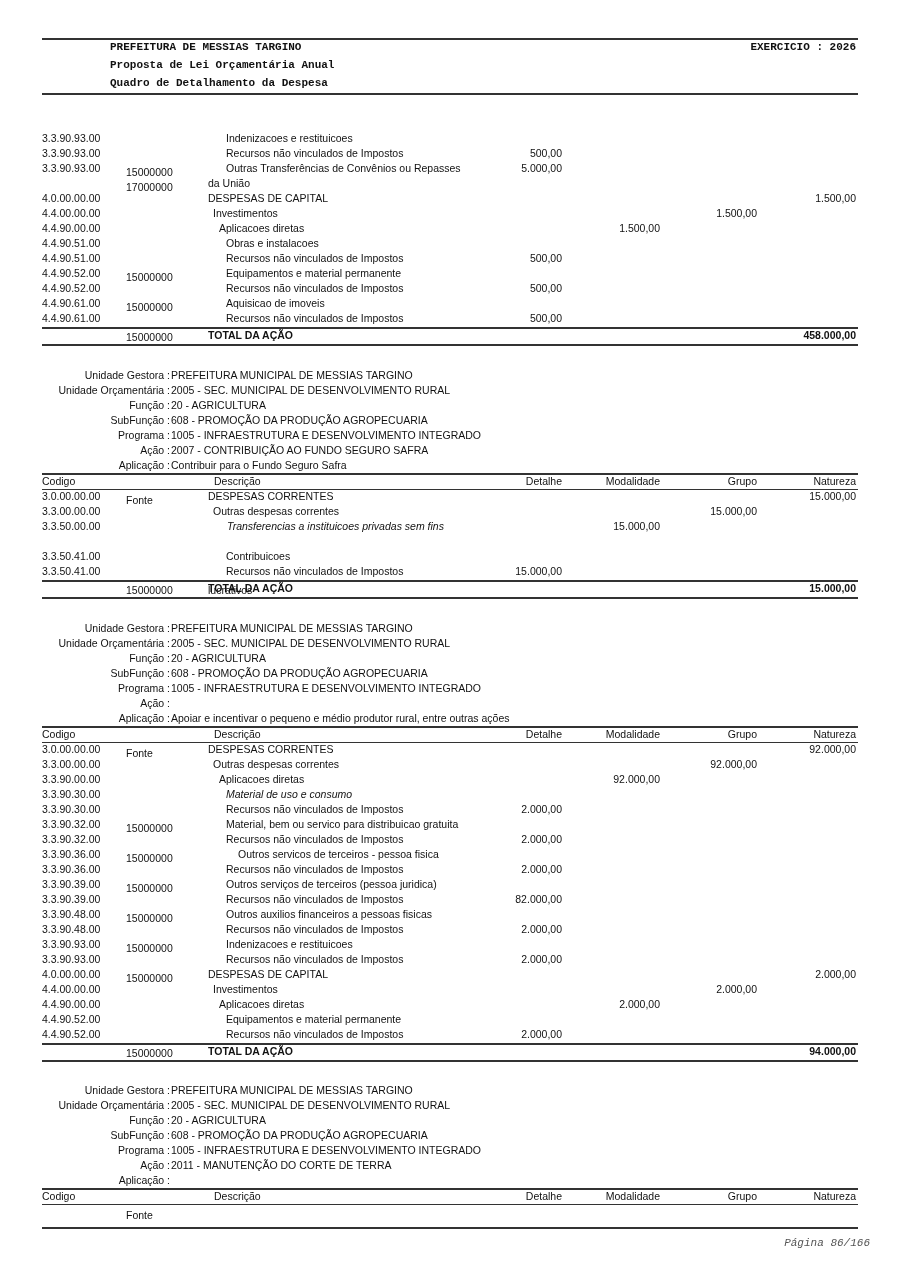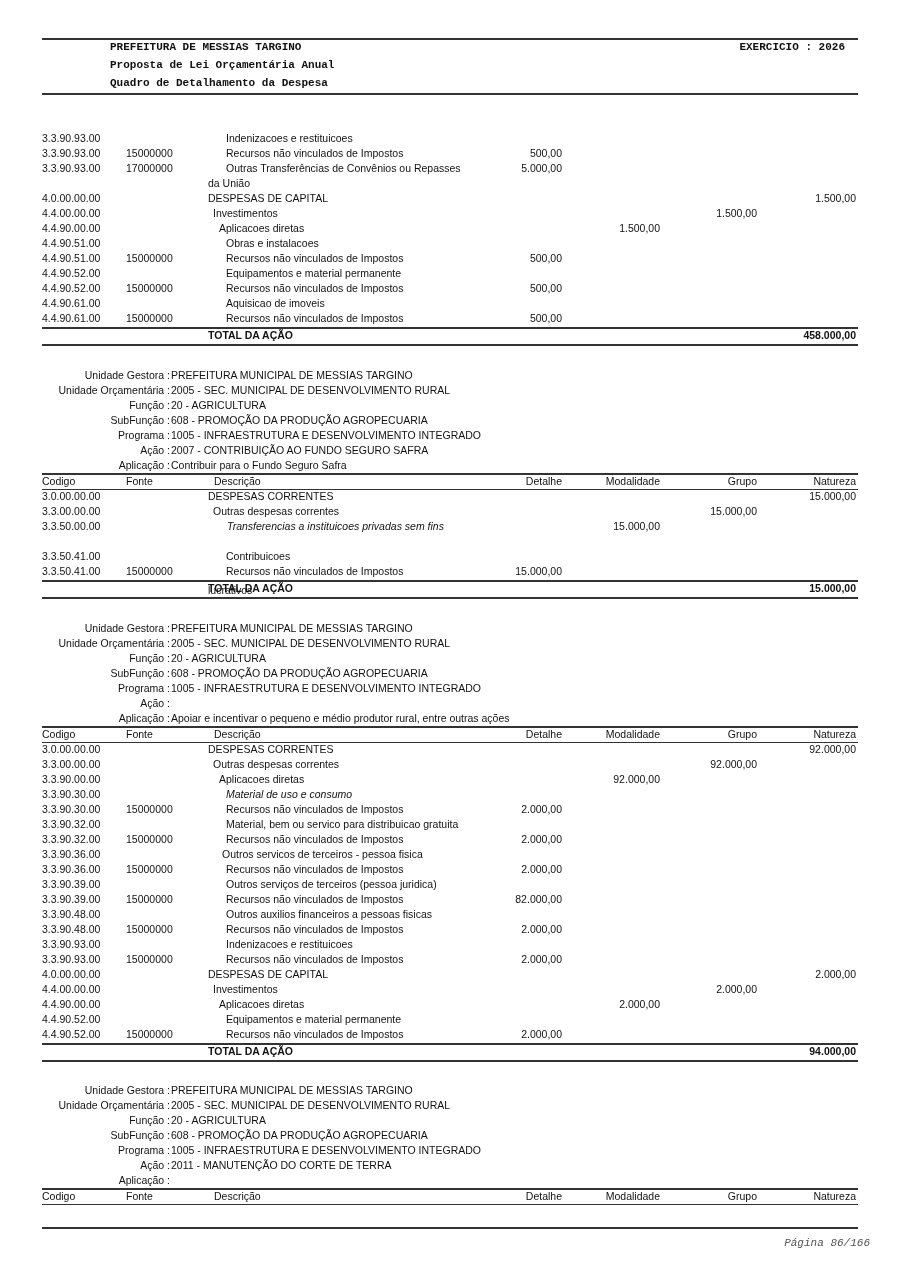--- a/index.html
+++ b/index.html
@@ -3,39 +3,39 @@
 <meta charset="utf-8">
 <style>
   html, body { margin: 0; padding: 0; background: #ffffff; }
   body { width: 900px; height: 1272px; position: relative; overflow: hidden; color: #111; }
   .abs { position: absolute; }
   .mono { font-family: "Liberation Mono", "DejaVu Sans Mono", monospace; font-weight: bold; font-size: 11px; }
   .sans { font-family: "Liberation Sans", "DejaVu Sans", sans-serif; font-size: 10.5px; }
   .hline { position: absolute; left: 42px; width: 816px; background: #333; }
   .row { position: absolute; left: 42px; width: 816px; height: 15px; line-height: 15px; white-space: nowrap; }
   .c-cod { position: absolute; left: 0; }
-  .c-fon { position: absolute; left: 84px; }
+  .c-fon { position: absolute; left: 84px; margin-top: 19px; }
   .c-desc { position: absolute; left: 166px; }
   .c-det { position: absolute; right: 296px; text-align: right; }
   .c-mod { position: absolute; right: 198px; text-align: right; }
   .c-grp { position: absolute; right: 101px; text-align: right; }
   .c-nat { position: absolute; right: 2px; text-align: right; }
   .hdr .c-desc { left: 172px; }
   .bold { font-weight: bold; }
   .meta-wrap { position: absolute; left: 42px; width: 816px; }
   .meta-label { position: absolute; width: 128px; text-align: right; left: 0; }
   .meta-val { position: absolute; left: 129px; }
   .footer { font-family: "Liberation Mono", "DejaVu Sans Mono", monospace; font-style: italic; font-size: 11px; color: #555; }
 </style>
 </head>
 <body>
 
 <div class="hline" style="top:38px;height:2px;"></div>
 <div class="abs mono" style="left:110px;top:41px;">PREFEITURA DE MESSIAS TARGINO</div>
-<div class="abs mono" style="right:55px;top:41px;">EXERCICIO : 2026</div>
+<div class="abs mono" style="right:44px;top:41px;">EXERCICIO : 2026</div>
 <div class="abs mono" style="left:110px;top:59px;">Proposta de Lei Orçamentária Anual</div>
 <div class="abs mono" style="left:110px;top:77px;">Quadro de Detalhamento da Despesa</div>
 <div class="hline" style="top:93px;height:2px;"></div>
 
 <div id="sec0">
     <div class="row sans" style="top: 131px;">
       <span class="c-cod">3.3.90.93.00</span>
       <span class="c-fon"></span>
       <span class="c-desc" style="left: 184px;">Indenizacoes e restituicoes</span>
       <span class="c-det"></span>
@@ -347,21 +347,21 @@
       <span class="c-fon">15000000</span>
       <span class="c-desc" style="left: 184px;">Recursos não vinculados de Impostos</span>
       <span class="c-det">2.000,00</span>
       <span class="c-mod"></span>
       <span class="c-grp"></span>
       <span class="c-nat"></span>
     </div>
     <div class="row sans" style="top: 847px;">
       <span class="c-cod">3.3.90.36.00</span>
       <span class="c-fon"></span>
-      <span class="c-desc" style="left: 180px;">Outros servicos de terceiros - pessoa fisica</span>
+      <span class="c-desc" style="left: 196px;">Outros servicos de terceiros - pessoa fisica</span>
       <span class="c-det"></span>
       <span class="c-mod"></span>
       <span class="c-grp"></span>
       <span class="c-nat"></span>
     </div>
     <div class="row sans" style="top: 862px;">
       <span class="c-cod">3.3.90.36.00</span>
       <span class="c-fon">15000000</span>
       <span class="c-desc" style="left: 184px;">Recursos não vinculados de Impostos</span>
       <span class="c-det">2.000,00</span>

